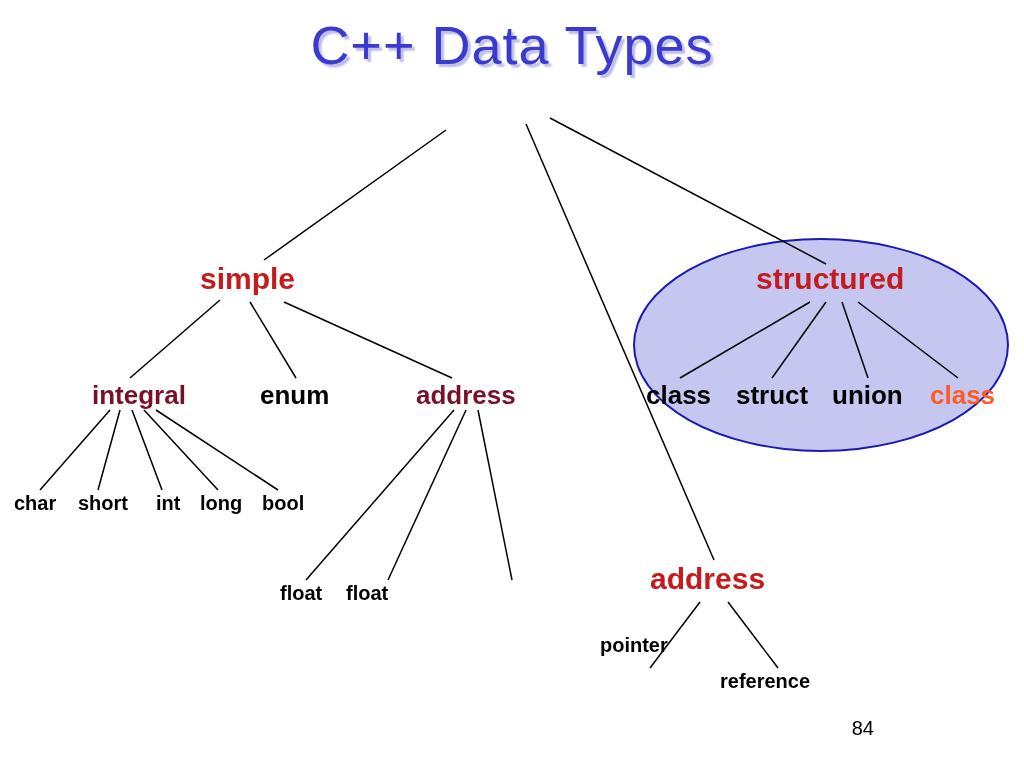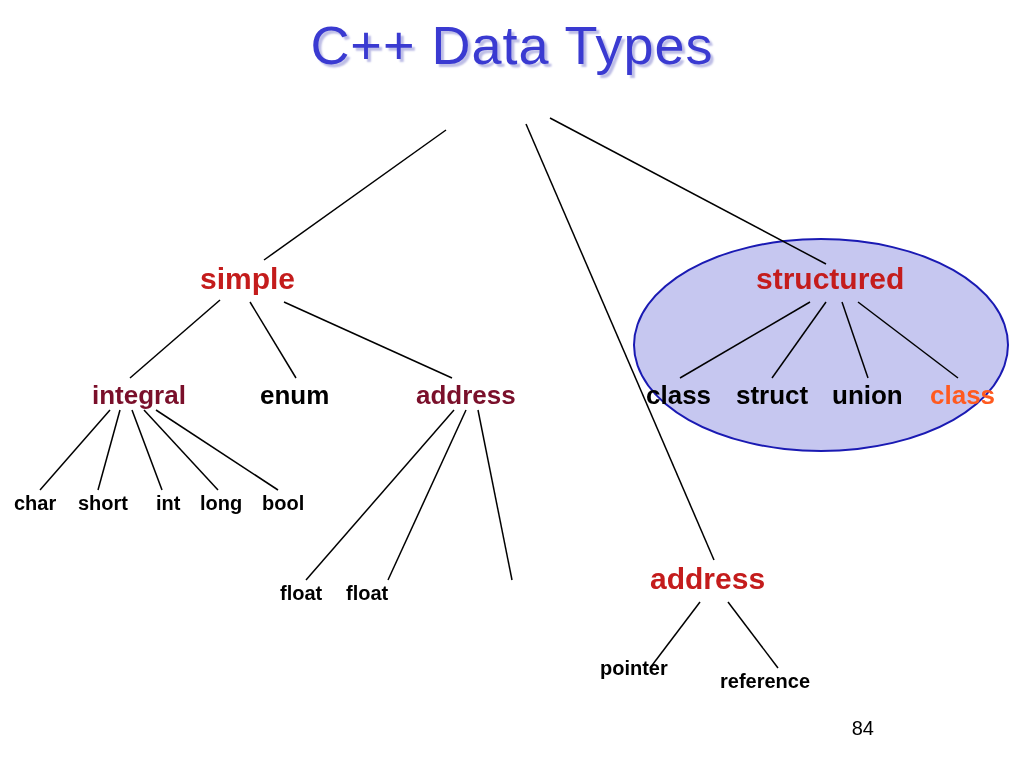--- a/index.html
+++ b/index.html
@@ -133,17 +133,17 @@
   <div class="label black lbl-leaf" style="left:14px; top:492px;">char</div>
   <div class="label black lbl-leaf" style="left:78px; top:492px;">short</div>
   <div class="label black lbl-leaf" style="left:156px; top:492px;">int</div>
   <div class="label black lbl-leaf" style="left:200px; top:492px;">long</div>
   <div class="label black lbl-leaf" style="left:262px; top:492px;">bool</div>
 
   <div class="label black lbl-leaf" style="left:280px; top:582px;">float</div>
   <div class="label black lbl-leaf" style="left:346px; top:582px;">float</div>
 
   <div class="label red lbl-cat" style="left:650px; top:562px;">address</div>
-  <div class="label black lbl-leaf" style="left:600px; top:657px;">pointer</div>
+  <div class="label black lbl-leaf" style="left:600px; top:634px;">pointer</div>
   <div class="label black lbl-leaf" style="left:720px; top:670px;">reference</div>
 
   <div class="pagenum">84</div>
 </div>
 
 </body></html>

